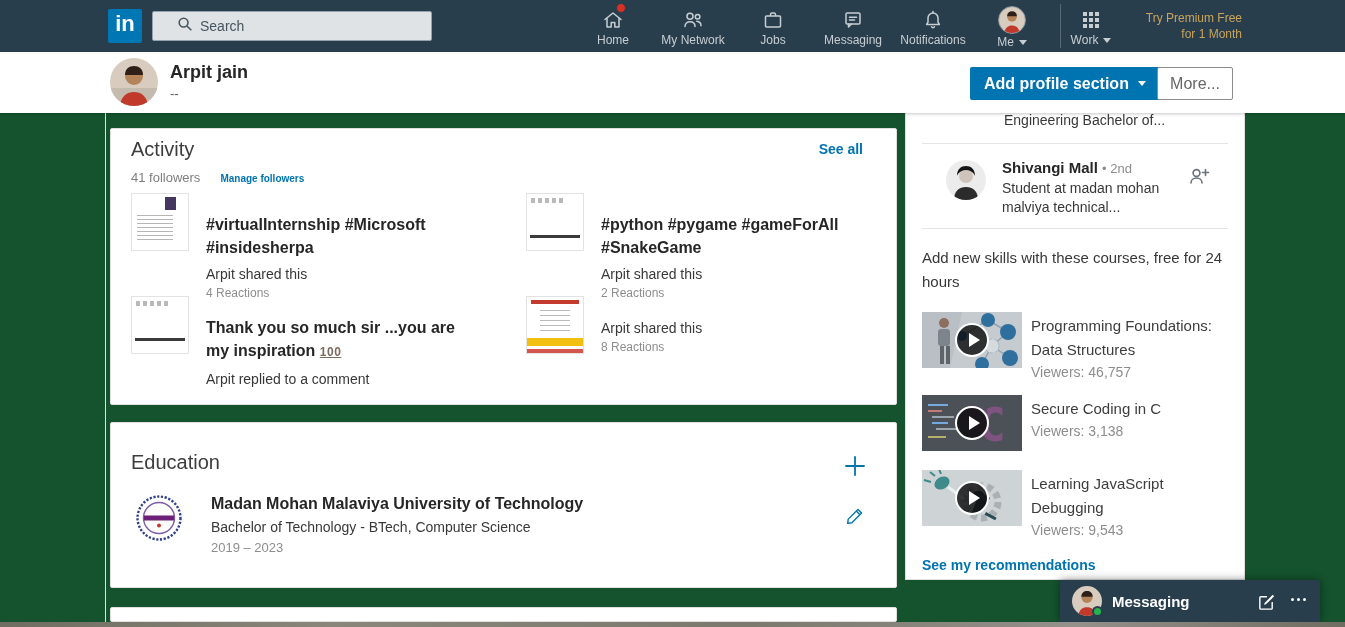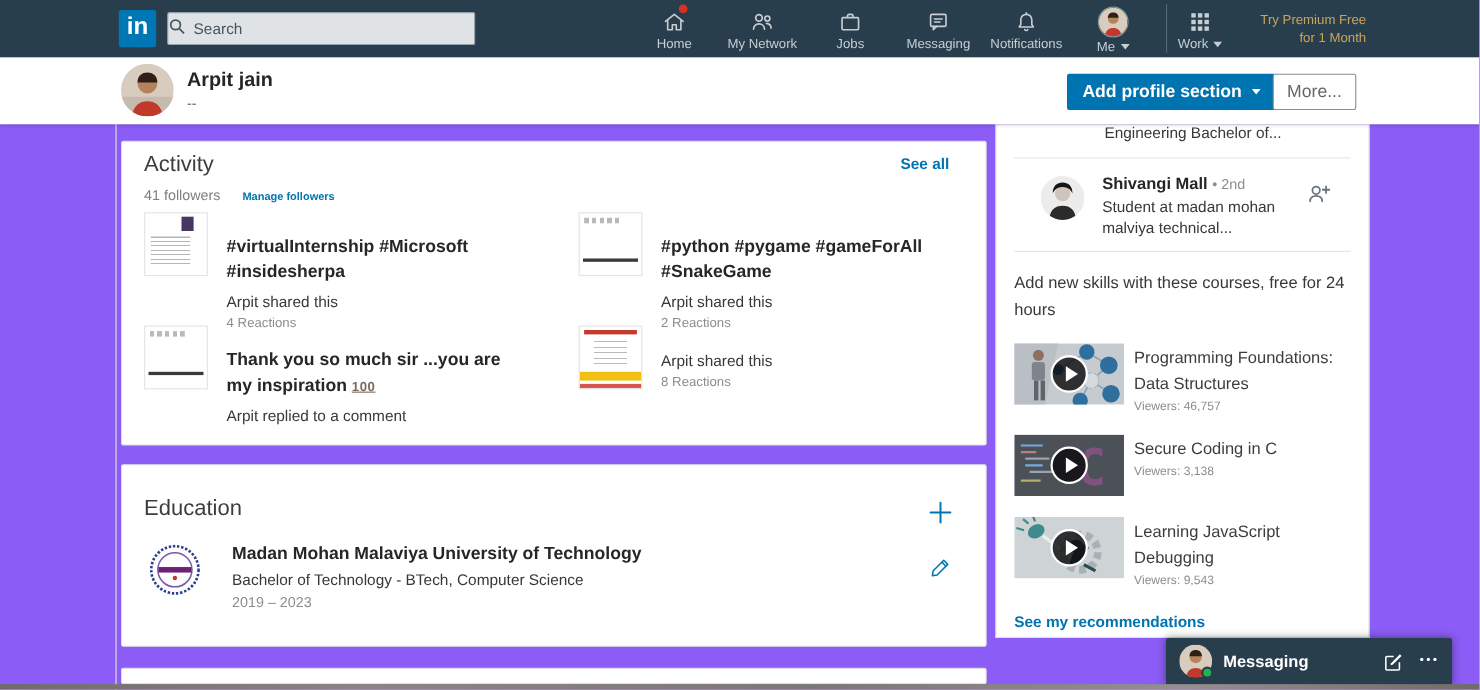--- a/index.html
+++ b/index.html
@@ -1,24 +1,24 @@
 <!DOCTYPE html>
 <html><head>
 <meta charset="utf-8">
 <style>
   * { margin:0; padding:0; box-sizing:border-box; }
   body { font-family:"Liberation Sans","DejaVu Sans",sans-serif; background:#f3f3f3; }
-  .stage { position:relative; width:1345px; height:627px; background:#8b5cf6; overflow:hidden; }
+  .stage { position:relative; width:1345px; height:627px; background:#14532d; overflow:hidden; }
 
   
   .topnav { position:absolute; left:0; top:0; width:100%; height:52px; background:#293e4d; z-index:10; }
   .logo { position:absolute; left:108px; top:9px; width:34px; height:34px; background:#0077b5; border-radius:2px;
           color:#fff; font-weight:bold; font-size:22px; line-height:30px; text-align:center; cursor:pointer; }
   .search-box { position:absolute; left:152px; top:11px; width:280px; height:30px; background:#dfe3e6;
-          border:1px solid #93a2ac; border-radius:2px; display:flex; align-items:center; padding:0 0; gap:7px; }
+          border:1px solid #93a2ac; border-radius:2px; display:flex; align-items:center; padding:0 24px; gap:7px; }
   .search-box input { flex:1; border:none; background:transparent; outline:none; font-size:14px; color:#30414c;
           font-family:inherit; }
   .search-box input::placeholder { color:#46555f; opacity:1; }
 
   .nav-items { position:absolute; left:573px; top:0; height:52px; display:flex; }
   .nav-item { width:80px; height:52px; display:flex; flex-direction:column; align-items:center; justify-content:center;
           gap:1px; color:#c7ced3; cursor:pointer; position:relative; padding-top:3px; }
   .nav-item .lbl { font-size:12px; white-space:nowrap; }
   .nav-item svg { display:block; }
   .badge-dot { position:absolute; top:3px; left:calc(50% + 3px); width:10px; height:10px; background:#d93025;
@@ -112,21 +112,21 @@
   .rr-course-head { position:absolute; left:16px; top:133px; width:305px; font-size:15px; color:#383838; line-height:24px; }
   .course { position:absolute; left:16px; display:flex; gap:9px; cursor:pointer; }
   .course-1 { top:199px; } .course-2 { top:282px; } .course-3 { top:357px; }
   .cthumb { width:100px; height:56px; position:relative; flex:none; overflow:hidden; }
   .play { position:absolute; left:33px; top:11px; width:34px; height:34px; border-radius:50%;
           background:rgba(12,12,12,.82); border:2px solid #fff; }
   .play::after { content:""; position:absolute; left:12px; top:8px; border-left:11px solid #fff;
           border-top:7px solid transparent; border-bottom:7px solid transparent; }
   .ctext { width:190px; padding-top:2px; }
   .ctitle { font-size:15px; color:#3d3d3d; line-height:24px; }
-  .cviewers { font-size:11px; color:#8d8d8d; margin-top:2px; }
+  .cviewers { font-size:14px; color:#8d8d8d; margin-top:2px; }
   .rr-reco { position:absolute; left:16px; top:444px; font-size:14px; }
 
   
   .msgbar { position:absolute; left:1060px; top:580px; width:260px; height:42px; background:#293e4d;
           border-radius:2px 2px 0 0; box-shadow:0 0 8px rgba(0,0,0,.45); z-index:20; cursor:pointer; }
   .msg-avatar { position:absolute; left:12px; top:6px; width:30px; height:30px; border-radius:50%; overflow:hidden; }
   .odot { position:absolute; left:32px; top:26px; width:11px; height:11px; background:#23b34f;
           border:2px solid #293e4d; border-radius:50%; z-index:2; }
   .msg-label { position:absolute; left:52px; top:13px; font-size:15px; font-weight:700; color:#fff; }
   .msg-compose { position:absolute; right:44px; top:12px; }

